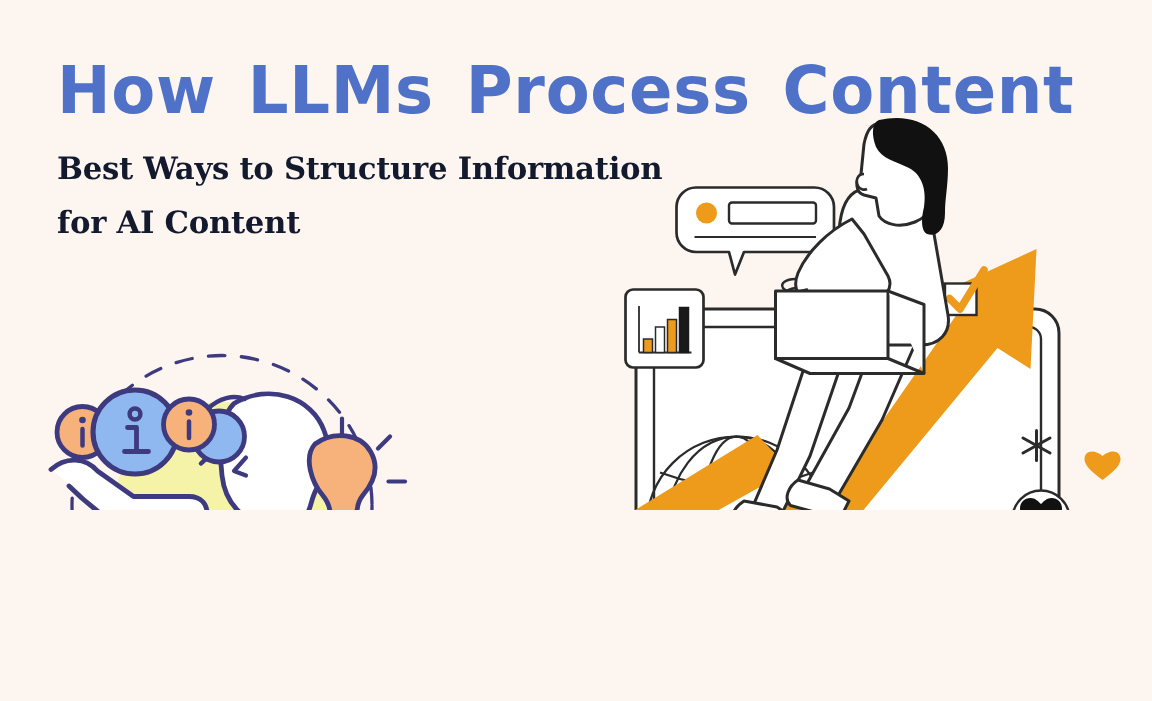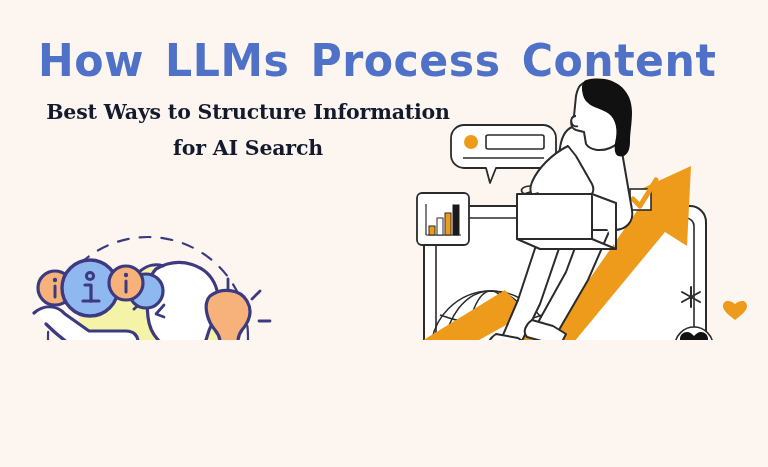--- a/index.html
+++ b/index.html
@@ -10,21 +10,20 @@
   }
   body {
     font-family: "Liberation Sans", sans-serif;
   }
   #poster {
     position: relative;
     width: 768px;
     height: 340px;
     background: #FDF6F0;
     overflow: hidden;
-    text-align: center;
   }
 
   
   .headline-block {
     position: absolute;
     left: 38px;
     top: 38px;
     width: 620px;
   }
   .main-title {
@@ -72,21 +71,21 @@
 </style>
 </head>
 <body>
 
 <div id="poster">
 
   <div class="headline-block">
     <h1 class="main-title">How  LLMs Process  Content</h1>
     <p class="sub-title">
       <span>Best Ways to Structure Information</span><br>
-      <span>for AI Search</span>
+      <span>for AI Content</span>
     </p>
   </div>
 
   <svg class="scene" id="left-illustration" viewBox="0 0 250 235">
 
     <circle cx="118" cy="112" r="100" fill="none" stroke="#3E3A80" stroke-width="2.2" stroke-dasharray="11 11" stroke-linecap="round"></circle>
 
     <ellipse cx="118" cy="115" rx="72" ry="72" fill="#F4F3A8"></ellipse>
 
     <g>

